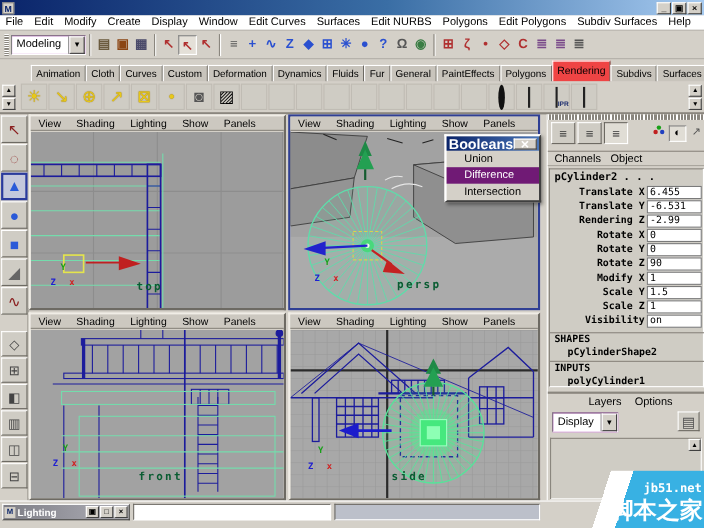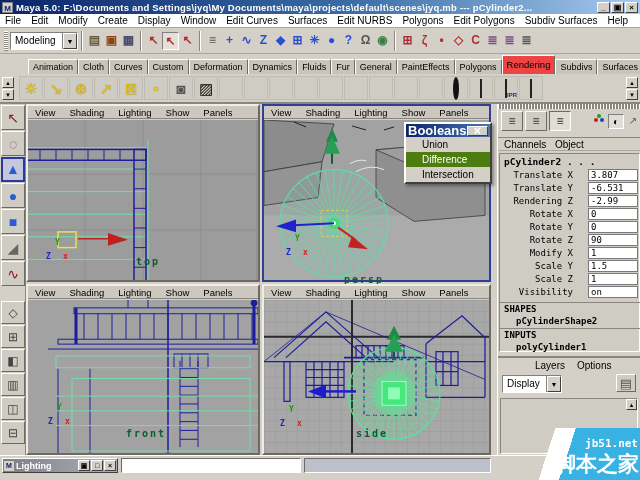--- a/index.html
+++ b/index.html
@@ -81,38 +81,38 @@
   .axis .az{position:absolute;left:0px;top:12px;color:#2020d0;}
   .axis .ax{position:absolute;left:17px;top:12px;color:#d02020;}
   
   .boolmenu{position:absolute;left:404px;top:122px;width:88px;background:#d4d0c8;
     border:2px solid;border-color:#fff #404040 #404040 #fff;box-shadow:2px 2px 3px rgba(0,0,0,.35);z-index:30;}
   .boolmenu .bm-title{height:13px;background:linear-gradient(90deg,#0a246a,#4a76b8);display:flex;align-items:center;padding:0 2px;}
   .bm-title span{color:#fff;font-size:13px;font-weight:bold;flex:1;}
   .bm-close{width:10px;height:10px;background:#d4d0c8;border:1px solid;border-color:#fff #404040 #404040 #fff;
     font-size:7px;line-height:8px;text-align:center;font-weight:bold;}
   .bm-item{height:15px;line-height:15px;font-size:10px;padding-left:16px;}
-  .bm-item.selected{background:#4d7c0f;color:#fff;}
+  .bm-item.selected{background:#701a75;color:#fff;}
   
   .rpanel{position:absolute;left:497px;top:104px;width:143px;height:351px;background:#d4d0c8;border-left:1px solid #fff;}
   .rp-grip{position:absolute;left:0;top:0;width:143px;height:5px;
     background:repeating-linear-gradient(90deg,#fff 0 1px,#8a867e 1px 3px);}
   .cb-iconbtn{position:absolute;width:22px;height:20px;top:7px;font-size:12px;line-height:19px;text-align:center;color:#333;
     border:1px solid;border-color:#fff #6d6a63 #6d6a63 #fff;background:#cfccc4;}
   .cb-iconbtn.pressed{border-color:#6d6a63 #fff #fff #6d6a63;background:#e0ddd5;}
   .cb-sicon{position:absolute;top:10px;width:16px;height:15px;font-size:10px;line-height:14px;text-align:center;}
   .dots{position:absolute;top:14px;width:4px;height:4px;border-radius:50%;background:#c02020;
     box-shadow:6px 0 0 #2040c0,3px -4px 0 #18a018;}
   .cb-menus{position:absolute;left:0;top:33px;width:143px;height:14px;border-top:1px solid #8a867e;border-bottom:1px solid #aaa69e;}
   .cb-menus span{font-size:10px;position:absolute;top:1px;}
   .cb-area{position:absolute;left:1px;top:49px;width:141px;height:199px;background:#cfccc4;
     border:1px solid;border-color:#8a867e #fff #fff #8a867e;font-family:"DejaVu Sans Mono",monospace;}
   .cb-obj{position:absolute;left:4px;top:2px;font-size:9.5px;font-weight:bold;}
   .cb-row{position:absolute;left:0;width:141px;height:13px;}
-  .cb-label{position:absolute;right:68px;top:1px;font-size:9px;font-weight:normal;white-space:nowrap;}
+  .cb-label{position:absolute;right:55px;top:1px;font-size:9px;font-weight:bold;white-space:nowrap;}
   .cb-field{position:absolute;left:88px;top:0;width:50px;height:12px;background:#fff;border:1px solid #7a7a7a;
     font-size:9px;line-height:10px;padding-left:2px;}
   .cb-sec{position:absolute;left:4px;font-size:9px;font-weight:bold;}
   .cb-sub{position:absolute;left:16px;font-size:9px;font-weight:bold;}
   .cb-sepline{position:absolute;left:0;width:141px;border-top:1px solid #8a867e;}
   
   .layers{position:absolute;left:0;top:252px;width:143px;height:99px;border-top:2px solid #8a867e;}
   .ly-menus span{font-size:10px;position:absolute;top:2px;padding-left:31px;}
   .ly-combo{position:absolute;left:4px;top:17px;}
   .ly-icon{position:absolute;right:5px;top:16px;width:20px;height:18px;font-size:13px;line-height:17px;text-align:center;color:#555;
@@ -141,21 +141,20 @@
   .wm-name{position:absolute;right:1px;top:22px;color:#fff;font-size:21px;font-weight:bold;white-space:nowrap;
     font-family:"DejaVu Sans",sans-serif;}
 </style>
 </head>
 <body>
 
 <div class="app">
 
   <div class="titlebar">
     <span class="title-icon">M</span>
-    <span class="title-text">Maya 5.0: F:\Documents and Settings\jyq\My Documents\maya\projects\default\scenes\jyq.mb --- pCylinder2...</span>
     <span class="win-btns">
       <span class="win-btn">_</span>
       <span class="win-btn">▣</span>
       <span class="win-btn">×</span>
     </span>
   </div>
 
   <div class="menubar">
     <span class="menu-item">File</span>
     <span class="menu-item">Edit</span>
@@ -314,21 +313,21 @@
         <rect x="30" y="114" width="18" height="16" fill="none" stroke="#e4e44c" stroke-width="1.5"></rect>
         <line x1="50" y1="121" x2="82" y2="121" stroke="#c02020" stroke-width="1.5"></line>
         <polygon points="100,122 80,115 80,128" fill="#c02020"></polygon>
       </svg>
     </div>
     <div class="axis" style="left:18px;bottom:16px;">
       <span class="ay">Y</span>
         <span class="az">Z</span>
         <span class="ax">x</span>
     </div>
-    <div class="vp-label" style="left:108px;top:150px;">top</div>
+    <div class="vp-label" style="left:96px;top:150px;">top</div>
   </div>
 
   <div class="vp active" style="left:262px;top:104px;width:229px;height:178px;">
     <div class="vp-menu">
       <span>View</span>
       <span>Shading</span>
       <span>Lighting</span>
       <span>Show</span>
       <span>Panels</span>
     </div>
@@ -373,21 +372,21 @@
         <polygon points="12,107 32,100 32,113" fill="#2222cc"></polygon>
         <line x1="74" y1="108" x2="92" y2="121" stroke="#c42222" stroke-width="2"></line>
         <polygon points="104,130 88,117 84,128" fill="#c42222"></polygon>
       </svg>
     </div>
     <div class="axis" style="left:22px;bottom:20px;">
       <span class="ay">Y</span>
         <span class="az">Z</span>
         <span class="ax">x</span>
     </div>
-    <div class="vp-label" style="left:80px;top:148px;margin-top:20px;">persp</div>
+    <div class="vp-label" style="left:97px;top:148px;">persp</div>
   </div>
 
   <div class="vp" style="left:26px;top:284px;width:234px;height:171px;">
     <div class="vp-menu">
       <span>View</span>
       <span>Shading</span>
       <span>Lighting</span>
       <span>Show</span>
       <span>Panels</span>
     </div>
@@ -522,21 +521,21 @@
     <div class="cb-sicon" style="left:110px;border:1px solid;border-color:#808080 #fff #fff #808080;background:#e0ddd5;">◐</div>
     <div class="cb-sicon" style="left:127px;color:#555;">↗</div>
     <div class="cb-menus">
       <span style="left:6px;">Channels</span>
       <span style="left:57px;">Object</span>
     </div>
     <div class="cb-area">
       <div class="cb-obj">pCylinder2 . . .</div>
       <div class="cb-row" style="top:15px;">
           <span class="cb-label">Translate X</span>
-          <span class="cb-field">3.807</span>
+          <span class="cb-field">6.455</span>
         </div>
       <div class="cb-row" style="top:28px;">
           <span class="cb-label">Translate Y</span>
           <span class="cb-field">-6.531</span>
         </div>
       <div class="cb-row" style="top:41px;">
           <span class="cb-label">Rendering Z</span>
           <span class="cb-field">-2.99</span>
         </div>
       <div class="cb-row" style="top:54px;">

